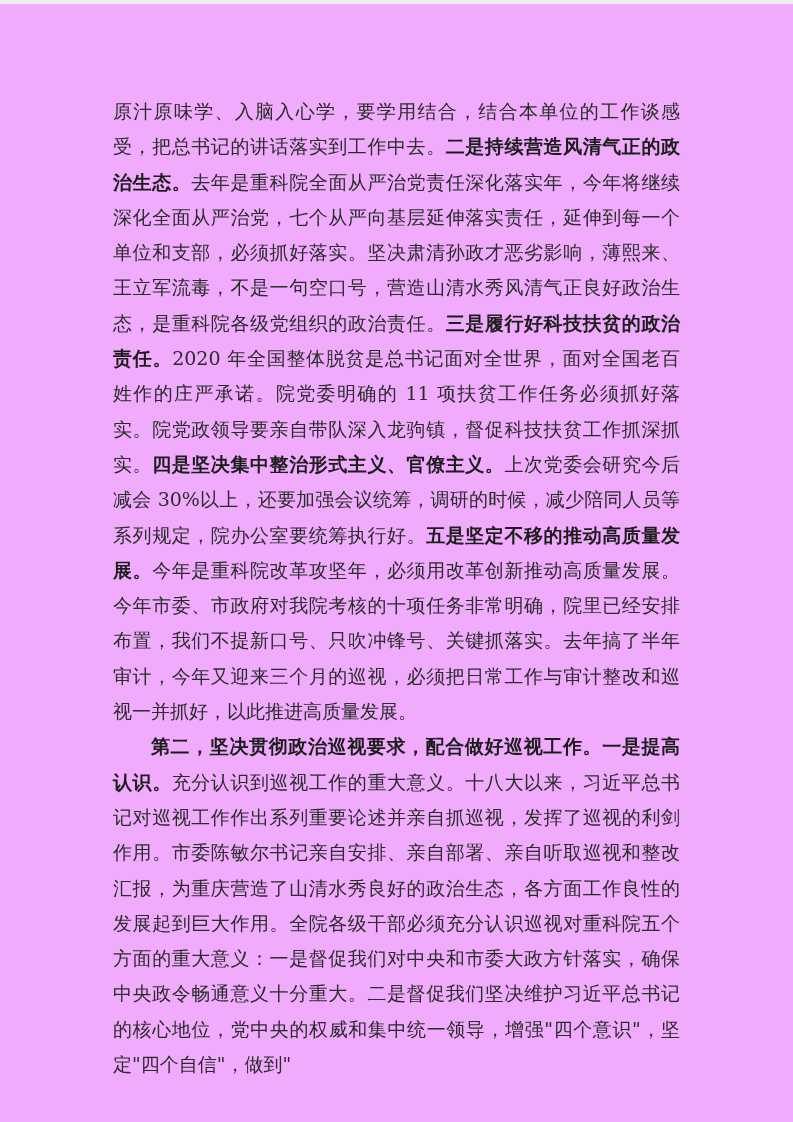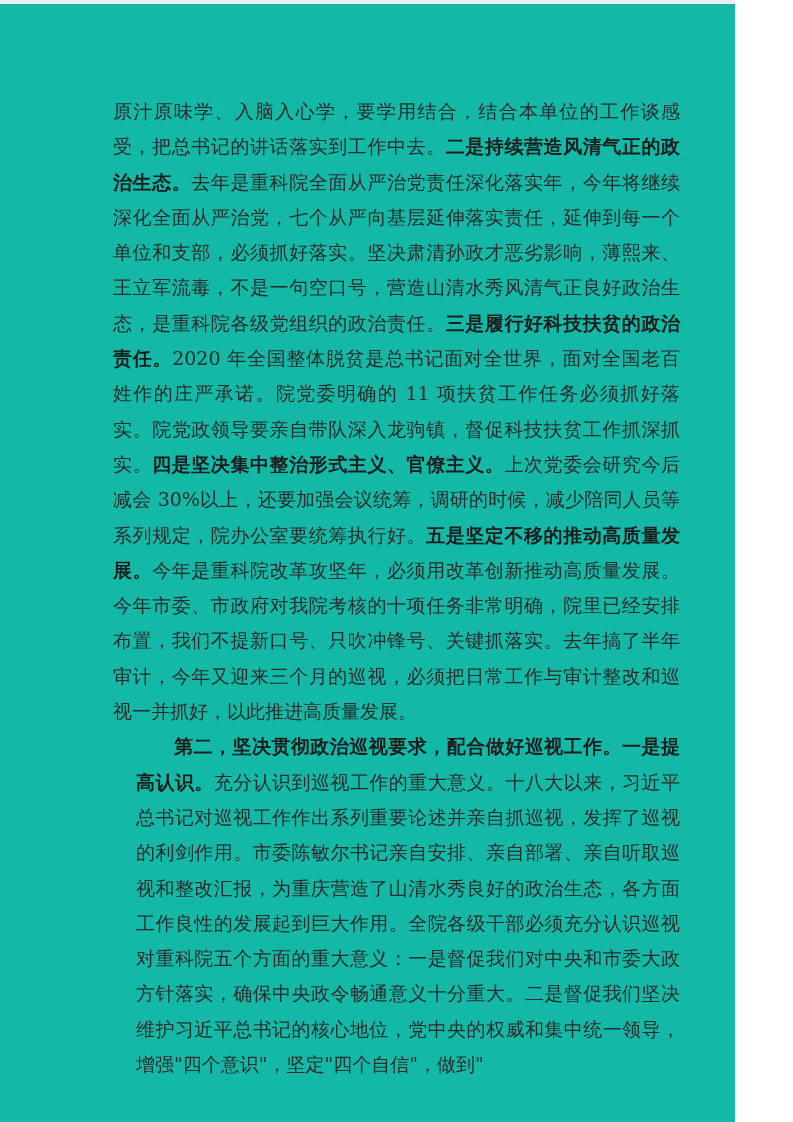--- a/index.html
+++ b/index.html
@@ -2,23 +2,23 @@
 <html><head>
 <meta charset="utf-8">
 <style>
   html, body {
     margin: 0;
     padding: 0;
     background: #ffffff;
   }
   .page {
     position: relative;
-    width: 735px;
+    width: 793px;
     height: 1122px;
-    background: #14b8a6;
+    background: #f0abfc;
     overflow: hidden;
     font-family: "DejaVu Serif", serif;
   }
   .page-top-edge {
     position: absolute;
     top: 0;
     left: 0;
     width: 100%;
     height: 4px;
     background: #ededed;
@@ -33,21 +33,20 @@
     color: #2b2b2b;
     text-align: justify;
     letter-spacing: 0;
   }
   .para {
     margin: 0;
     padding: 0;
   }
   .para.indent {
     text-indent: 2em;
-    margin-left: 23px;
   }
   .run {
     font-weight: 400;
   }
   .run.bold {
     font-weight: 700;
     color: #1c1c1c;
   }
 </style>
 </head>

